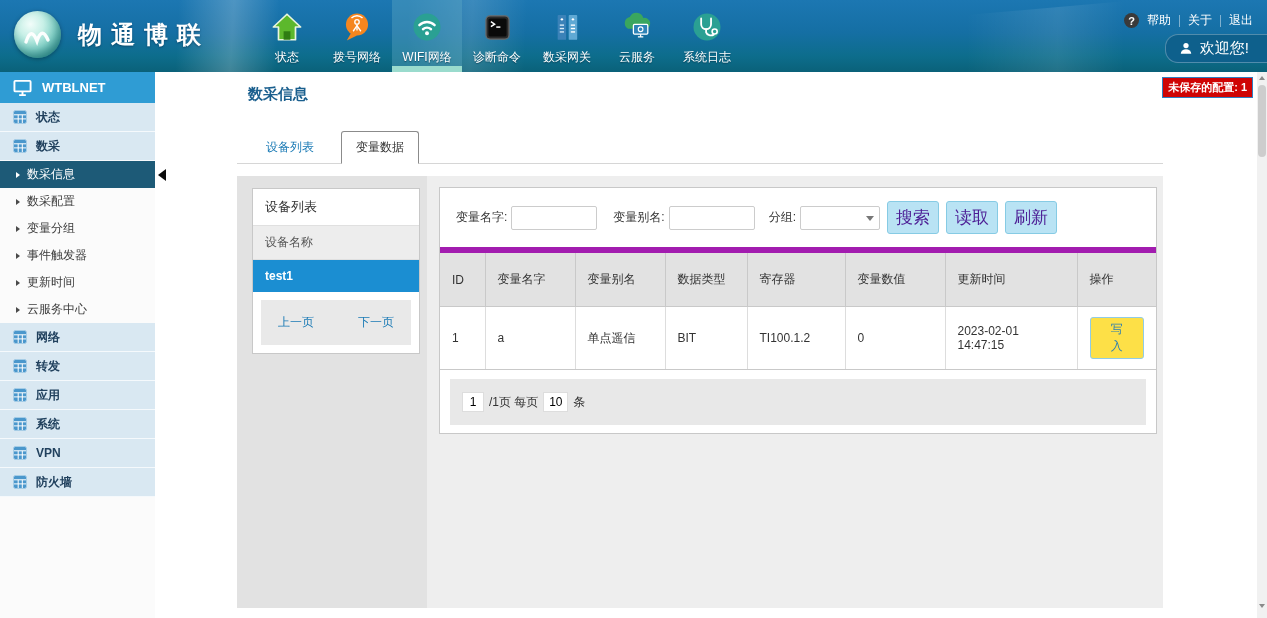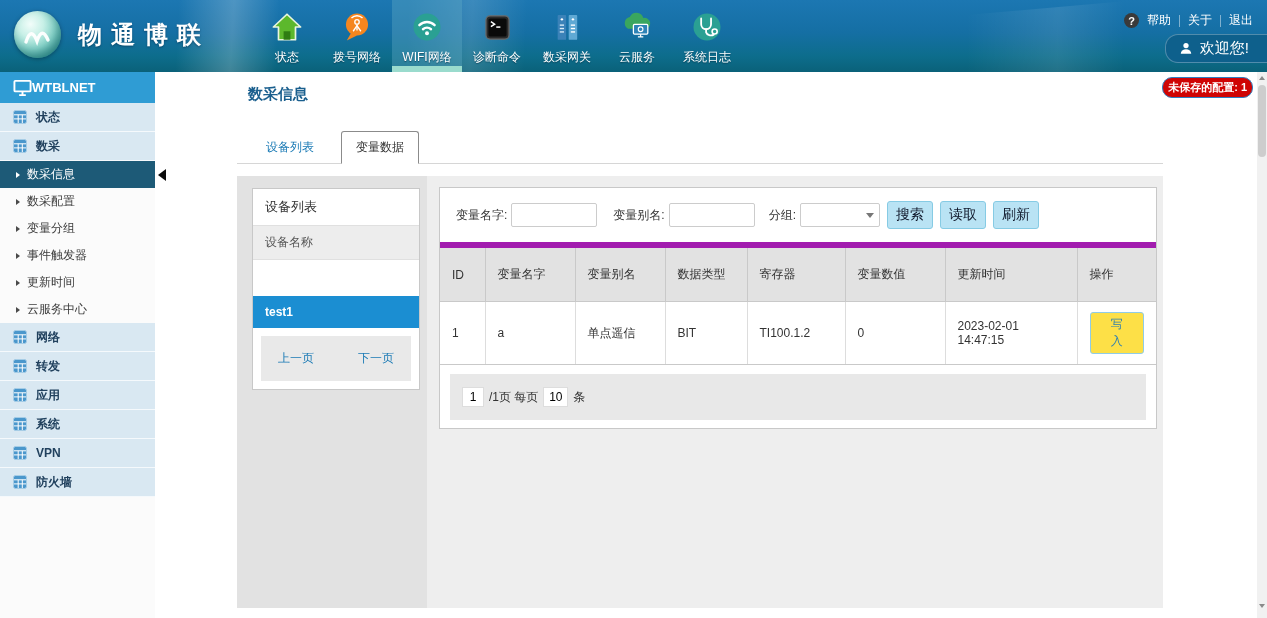--- a/index.html
+++ b/index.html
@@ -30,61 +30,61 @@
   .top-links { position:absolute; top:12px; right:14px; display:flex; align-items:center; gap:8px; color:#fff; font-size:12px; z-index:3; }
   .help-circle { width:15px; height:15px; border-radius:50%; background:#3a3a3a; color:#fff; font-size:11px; font-weight:700;
     display:flex; align-items:center; justify-content:center; }
   .top-link { color:#fff; text-decoration:none; cursor:pointer; }
   .tl-sep { width:1px; height:12px; background:rgba(255,255,255,.45); }
   .welcome { position:absolute; top:34px; right:0; background:#0e608c; border:1px solid rgba(255,255,255,.28); border-right:none;
     border-radius:13px 0 0 13px; color:#fff; font-size:15px; padding:4px 18px 4px 13px; display:flex; align-items:center; gap:7px; z-index:3; cursor:pointer; }
 
   
   .sidebar { position:absolute; left:0; top:72px; width:155px; bottom:0; background:#fbfbfb; z-index:4; }
-  .sb-title { height:31px; background:#2f9cd4; color:#fff; font-weight:700; font-size:13px; display:flex; align-items:center; padding-left:13px;text-align:right; }
+  .sb-title { height:31px; background:#2f9cd4; color:#fff; font-weight:700; font-size:13px; display:flex; align-items:center; gap:10px; padding-left:13px;text-align:right; }
   .sb-item-top { height:29px; background:#d9e8f2; border-bottom:1px solid #f5f9fc; display:flex; align-items:center; gap:9px;
     padding-left:13px; font-size:12px; font-weight:700; color:#21415e; cursor:pointer; }
   .sb-item-sub { height:27px; display:flex; align-items:center; gap:7px; padding-left:16px; font-size:12px; color:#3c3c3c; cursor:pointer; position:relative; }
   .tri { width:0; height:0; border-left:4px solid #4a4a4a; border-top:3px solid transparent; border-bottom:3px solid transparent; flex:0 0 auto; }
   .sb-item-sub.active { background:#1d5a77; color:#fff; }
   .sb-item-sub.active .tri { border-left-color:#fff; }
   .active-marker { position:absolute; right:-11px; top:50%; transform:translateY(-50%); width:0; height:0;
     border-right:8px solid #0c0c0c; border-top:6px solid transparent; border-bottom:6px solid transparent; }
 
   
   .content { position:absolute; left:155px; top:72px; right:10px; bottom:0; background:#fff; z-index:1; }
   .page-title { margin:13px 0 0 93px; font-size:15px; font-weight:700; color:#1a5f8e; }
   .badge { position:absolute; top:5px; right:4px; background:#cf0404; color:#fff; font-size:11px; font-weight:700;
-    padding:2px 5px; border:1px solid #2f7fc1; border-radius:10px; cursor:pointer; }
+    padding:2px 5px; border:1px solid #2f7fc1; border-radius:0; cursor:pointer; }
   .tab-strip { margin:30px 94px 0 82px; padding-left:15px; display:flex; align-items:flex-end; border-bottom:1px solid #d6d6d6; height:30px; }
   .tab { font-size:12px; padding:7px 14px; color:#1a7ab5; cursor:pointer; }
   .tab.active { border:1px solid #8b8b8b; border-bottom:1px solid #fff; border-radius:3px 3px 0 0; color:#333; background:#fff; margin-bottom:-1px; margin-left:13px; }
 
   .container { margin:12px 94px 0 82px; height:432px; display:flex; }
   .left-col { width:190px; background:#e2e2e2; }
   .right-col { flex:1; background:#eee; }
 
   .device-panel { margin:12px 7px 0 15px; background:#fff; border:1px solid #c8c8c8; }
   .dp-title { padding:9px 12px; font-size:13px; color:#333; border-bottom:1px solid #e0e0e0; }
   .dp-colhead { background:#ededed; padding:8px 12px; font-size:12px; color:#555; border-bottom:1px solid #e0e0e0; }
-  .dp-device { background:#1b8ed2; color:#fff; font-weight:700; font-size:12px; padding:9px 12px; cursor:pointer;margin-top:36px; }
+  .dp-device { background:#1b8ed2; color:#fff; font-weight:700; font-size:12px; padding:9px 12px; cursor:pointer; }
   .dp-pager { margin:8px; background:#e9e9e9; padding:14px 12px; display:flex; gap:44px; font-size:12px;justify-content:center; }
   .dp-pager span { color:#1a7ab5; cursor:pointer; }
 
   .var-panel { margin:11px 6px 0 12px; background:#fff; border:1px solid #c8c8c8; padding-bottom:8px; }
   .filter-row { display:flex; align-items:center; padding:13px 14px 13px 16px; font-size:12px; color:#333; }
   .filter-row label { margin-right:4px; white-space:nowrap; }
   .f-input { width:86px; height:24px; border:1px solid #ccc; border-radius:2px; padding:0 4px; font-size:12px; font-family:inherit; }
   .sp1 { margin-right:16px; } .sp2 { margin-right:14px; }
   .sel-wrap { position:relative; width:80px; height:24px; }
   .f-select { width:80px; height:24px; border:1px solid #ccc; border-radius:2px; appearance:none; -webkit-appearance:none;
     background:#fff; padding:0 16px 0 4px; font-size:12px; color:#333; font-family:inherit; }
   .sel-wrap::after { content:""; position:absolute; right:6px; top:10px; width:0; height:0; pointer-events:none;
     border-left:4px solid transparent; border-right:4px solid transparent; border-top:5px solid #777; }
-  .btn { background:#b9e3f4; border:1px solid #86cbe4; color:#0f172a; font-size:14px; padding:4px 8px; border-radius:3px;
+  .btn { background:#b9e3f4; border:1px solid #86cbe4; color:#4c1d95; font-size:17px; padding:4px 8px; border-radius:3px;
     margin-left:7px; cursor:pointer; font-family:inherit; }
 
   table.vars { width:100%; border-collapse:collapse; font-size:12px; color:#333; table-layout:fixed; }
   .vars th { background:#e2e2e2; font-weight:400; text-align:left; padding:18px 12px;
     border-top:6px solid #a21caf; border-bottom:1px solid #c9c9c9; border-right:1px solid #c9c9c9; }
   .vars th:last-child { border-right:none; }
   .vars td { padding:10px 12px; border-bottom:1px solid #c9c9c9; border-right:1px solid #ddd; background:#fff; }
   .vars td:last-child { border-right:none; }
   .write-btn { background:#fde047; border:1px solid #90cce6; color:#2e7fb0; font-size:12px; padding:3px 20px; border-radius:3px; cursor:pointer; font-family:inherit; }
 

